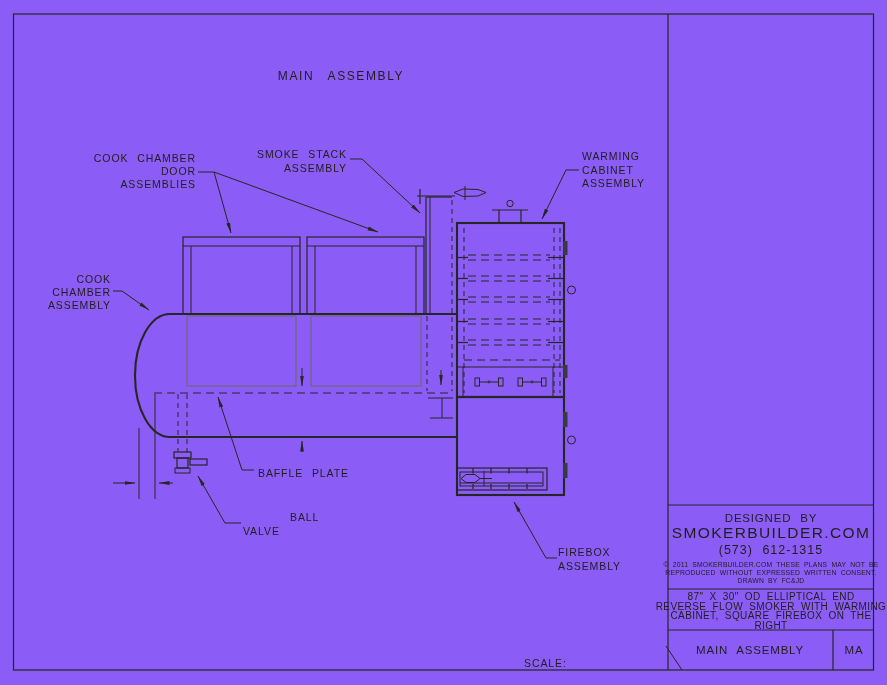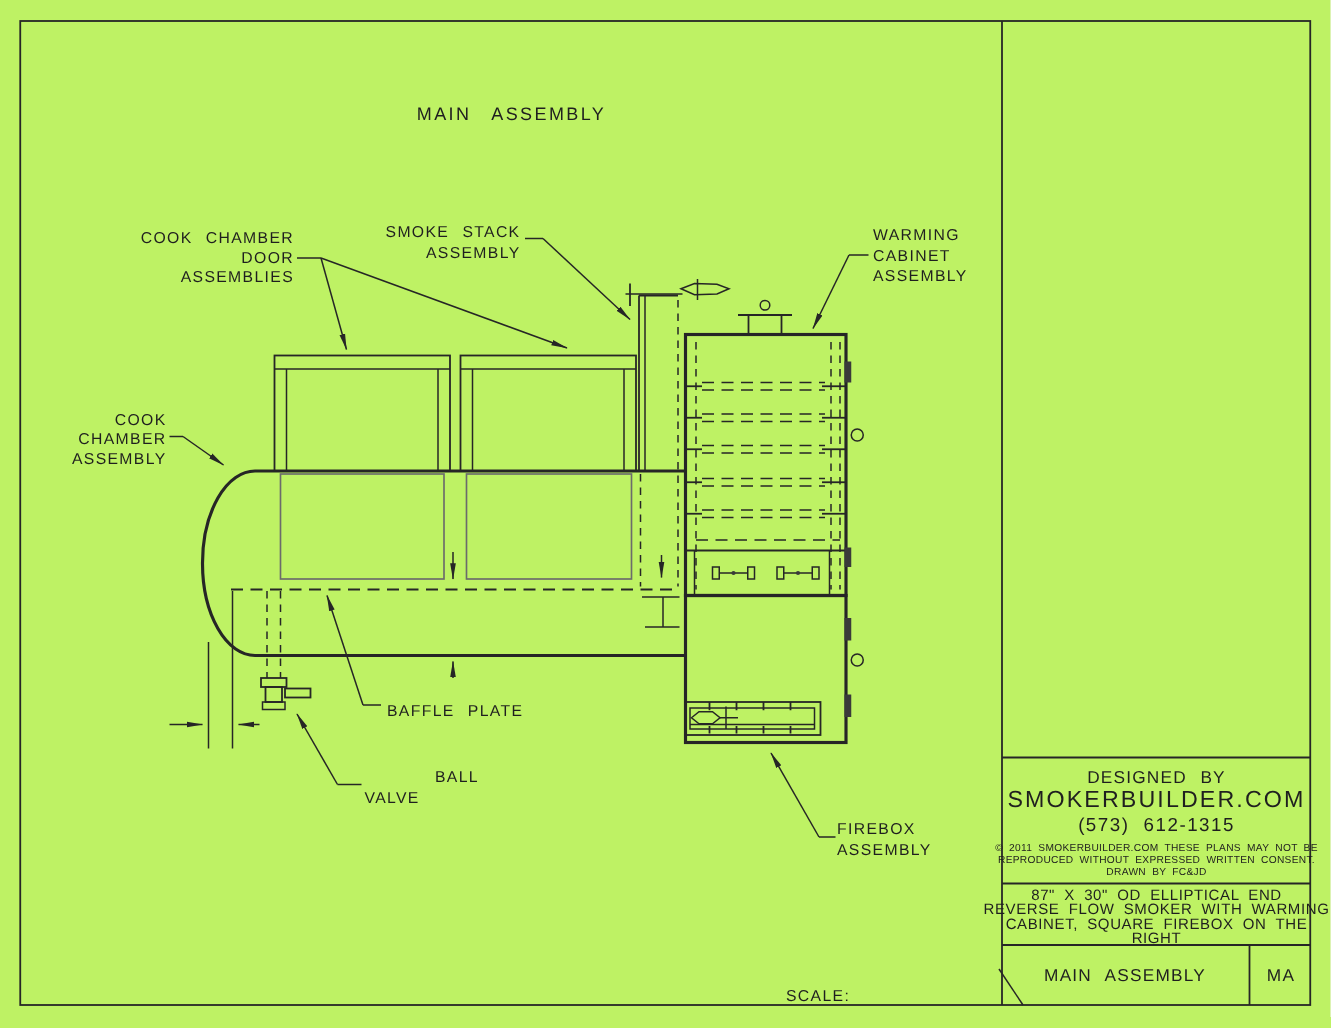--- a/index.html
+++ b/index.html
@@ -1,16 +1,16 @@
 <!DOCTYPE html>
 <html><head>
 <meta charset="utf-8">
 <style>
   html,body{margin:0;padding:0;background:#f4f4f2;}
-  #page{width:887px;height:685px;background:#bef264;position:relative;overflow:hidden;}
+  #page{width:887px;height:685px;background:#8b5cf6;position:relative;overflow:hidden;}
   svg{display:block;}
   .ln{stroke:#262626;fill:none;stroke-width:1.4;stroke-linecap:butt;}
   .thick{stroke-width:2.1;}
   .med{stroke-width:1.2;}
   .fine{stroke-width:1;}
   .gray{stroke:#6b6b6b;stroke-width:1.1;}
   .dash{stroke-dasharray:8 5;}
   .dash2{stroke-dasharray:5 4;}
   .filldark{fill:#3a3a3a;stroke:none;}
   .cad{font-family:"Liberation Sans","DejaVu Sans",sans-serif;fill:#1f1f1f;letter-spacing:0.9px;word-spacing:5px;}

